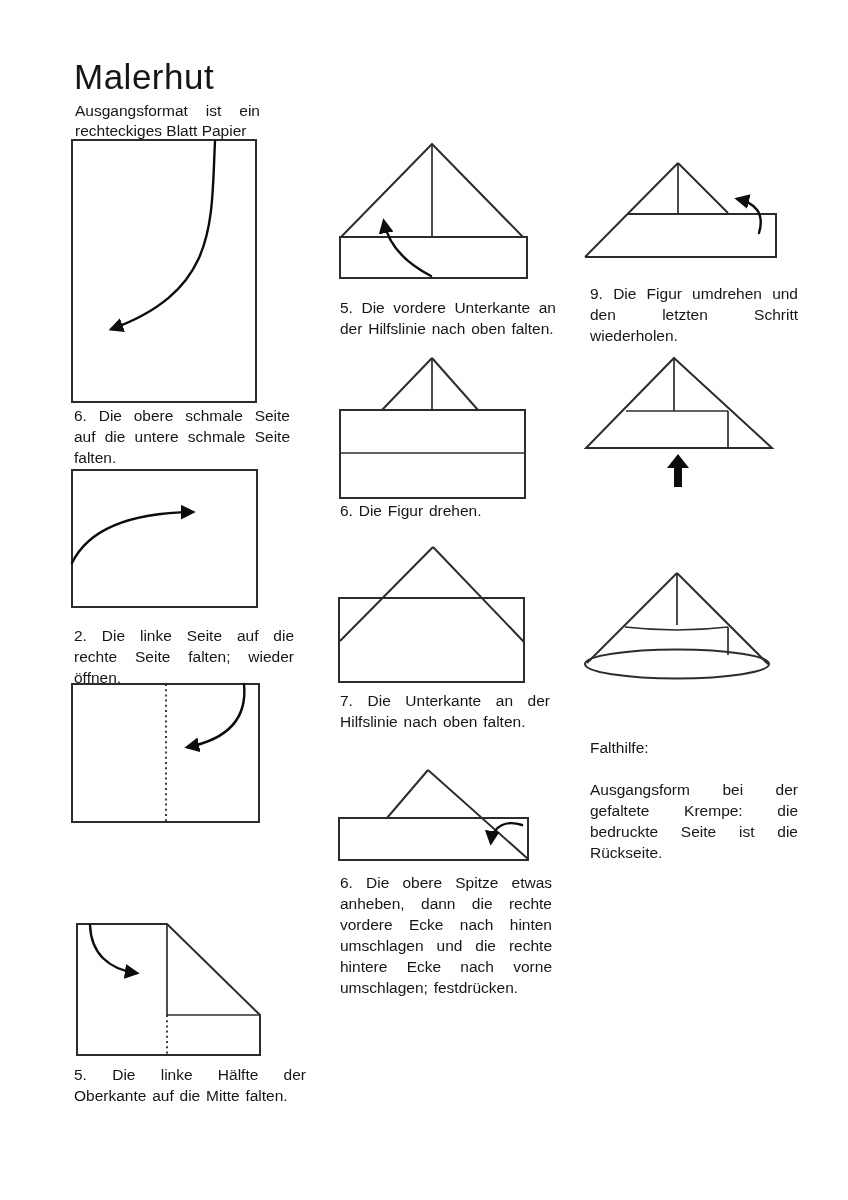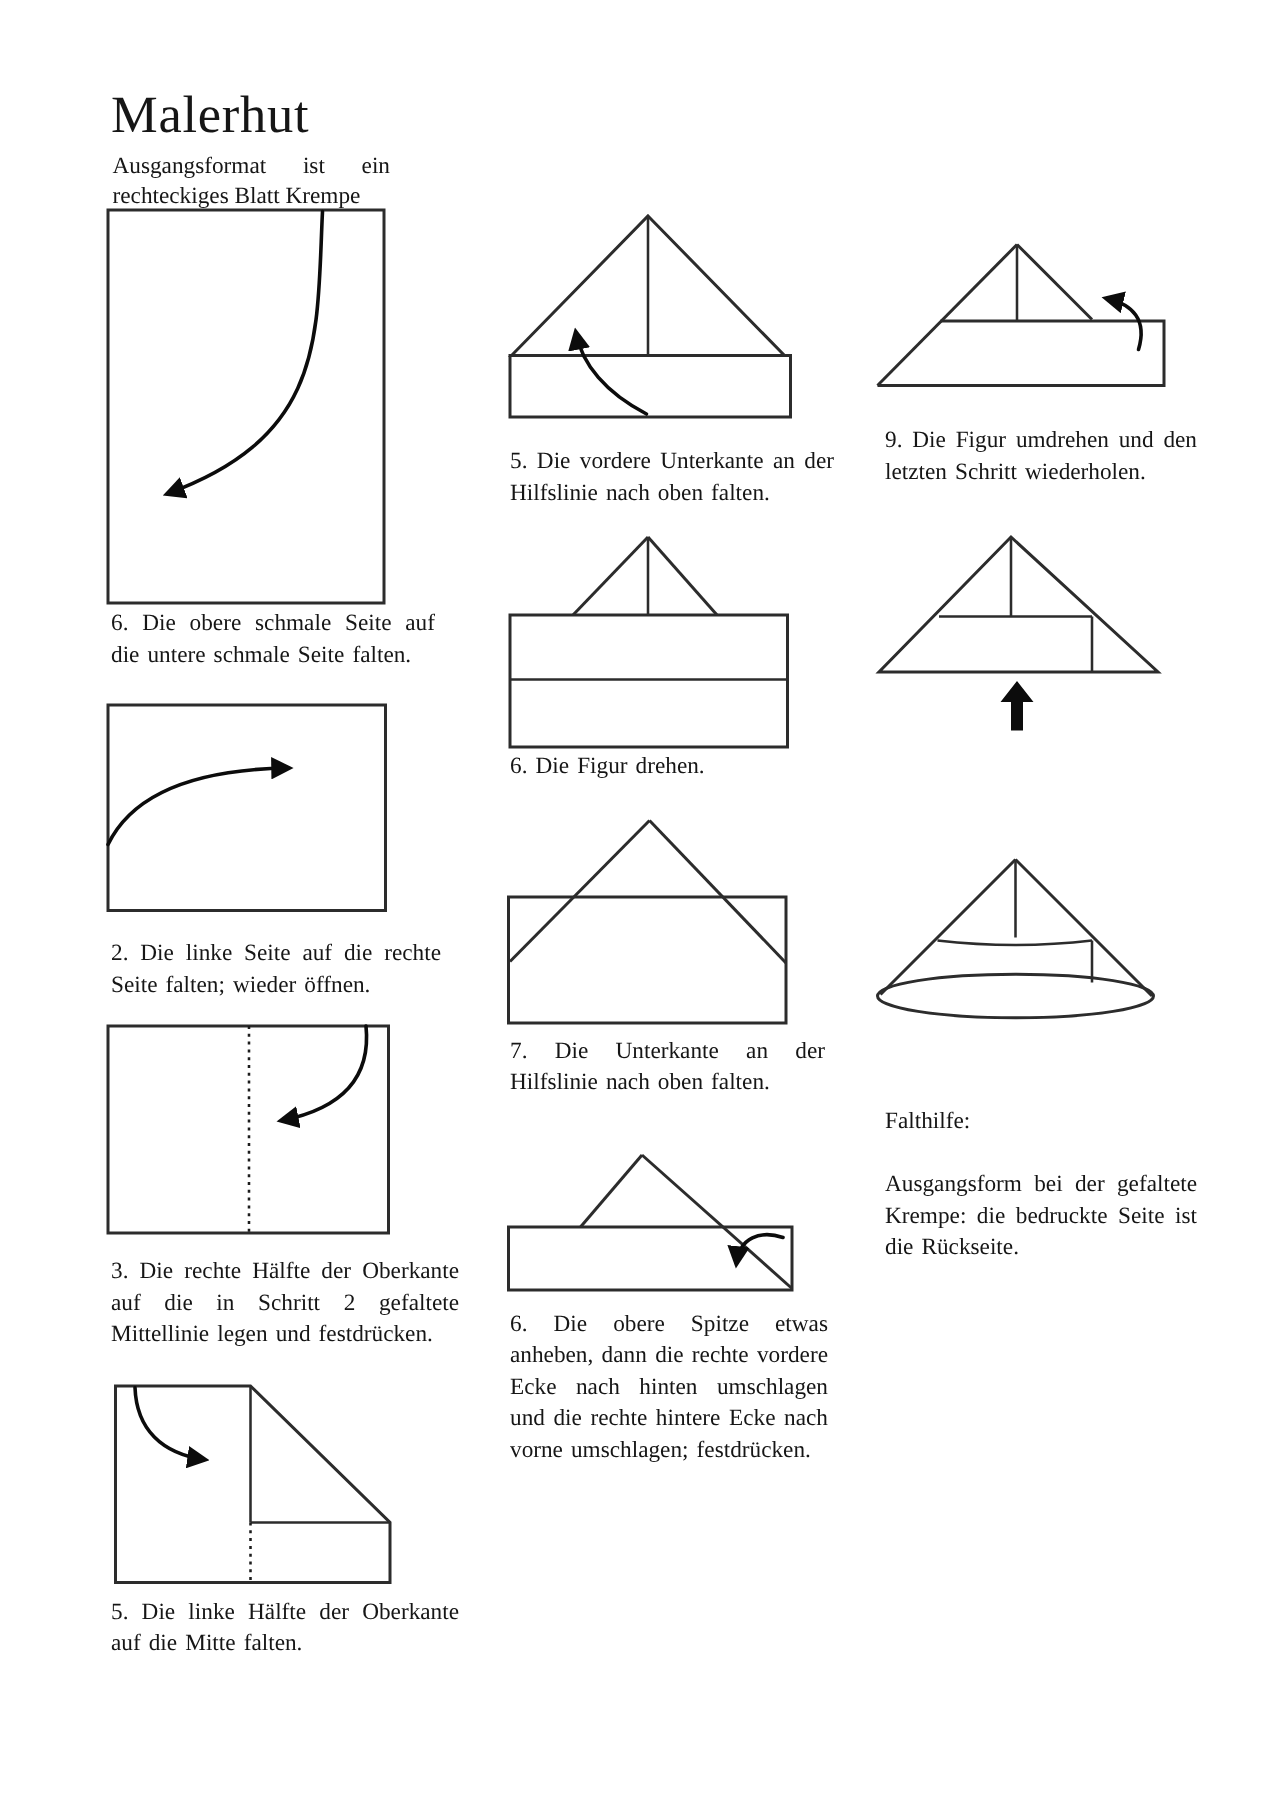--- a/index.html
+++ b/index.html
@@ -1,20 +1,20 @@
 <!DOCTYPE html>
 <html><head>
 <meta charset="utf-8">
 <style>
   html, body { margin: 0; padding: 0; background: #fff; }
   #page {
     position: relative;
     width: 848px; height: 1200px;
     background: #ffffff;
-    font-family: Liberation Serif, serif;
+    font-family: Liberation Sans, sans-serif;
     color: #111;
     overflow: hidden;
   }
   .abs { position: absolute; }
   #title {
     left: 74px; top: 57px;
     font-size: 35px; line-height: 40px;
     letter-spacing: 0.5px;
     color: #161616;
   }
@@ -45,40 +45,39 @@
 
   <svg width="0" height="0" aria-hidden="true">
     <defs>
       <marker id="ah" viewBox="0 0 10 10" refX="7.5" refY="5" markerWidth="6.2" markerHeight="6.2" orient="auto-start-reverse">
         <path d="M0,0 L10,5 L0,10 z" fill="#0c0c0c"></path>
       </marker>
     </defs>
   </svg>
 
   <div id="title" class="abs">Malerhut</div>
-  <div id="subtitle" class="abs">Ausgangsformat ist ein rechteckiges Blatt Krempe</div>
+  <div id="subtitle" class="abs">Ausgangsformat ist ein rechteckiges Blatt Papier</div>
 
   <svg class="abs" style="left:70px;top:138px" width="190" height="268" viewBox="0 0 190 268">
     <rect class="outline" x="2" y="2" width="184" height="262"></rect>
     <path class="arrow" d="M145,3 C141,85 148,152 42,191" marker-end="url(#ah)"></path>
   </svg>
   <div class="caption abs" style="left:74px;top:405px;width:216px">6. Die obere schmale Seite auf die untere schmale Seite falten.</div>
 
   <svg class="abs" style="left:70px;top:468px" width="190" height="142" viewBox="0 0 190 142">
     <rect class="outline" x="2" y="2" width="185" height="137"></rect>
     <path class="arrow" d="M2,95 C18,62 58,45 122,44" marker-end="url(#ah)"></path>
   </svg>
   <div class="caption abs" style="left:74px;top:625px;width:220px">2. Die linke Seite auf die rechte Seite falten; wieder öffnen.</div>
 
   <svg class="abs" style="left:70px;top:682px" width="192" height="142" viewBox="0 0 192 142">
     <rect class="outline" x="2" y="2" width="187" height="138"></rect>
     <line class="dotted" x1="96" y1="2" x2="96" y2="140"></line>
     <path class="arrow" d="M174,2 C177,32 163,56 118,65" marker-end="url(#ah)"></path>
   </svg>
-  <div class="caption abs" style="left:74px;top:837px;width:232px">3. Die rechte Hälfte der Oberkante auf die in Schritt 2 gefaltete Mittellinie legen und festdrücken.</div>
 
   <svg class="abs" style="left:70px;top:918px" width="196" height="142" viewBox="0 0 196 142">
     <polygon class="outline" points="7,6 97,6 190,97 190,137 7,137"></polygon>
     <line class="fold-line" x1="97" y1="6" x2="97" y2="97"></line>
     <line class="fold-line" x1="97" y1="97" x2="190" y2="97"></line>
     <line class="dotted" x1="97" y1="97" x2="97" y2="137"></line>
     <path class="arrow" d="M20,7 C21,35 38,51 66,55" marker-end="url(#ah)"></path>
   </svg>
   <div class="caption abs" style="left:74px;top:1064px;width:232px">5. Die linke Hälfte der Oberkante auf die Mitte falten.</div>
 

